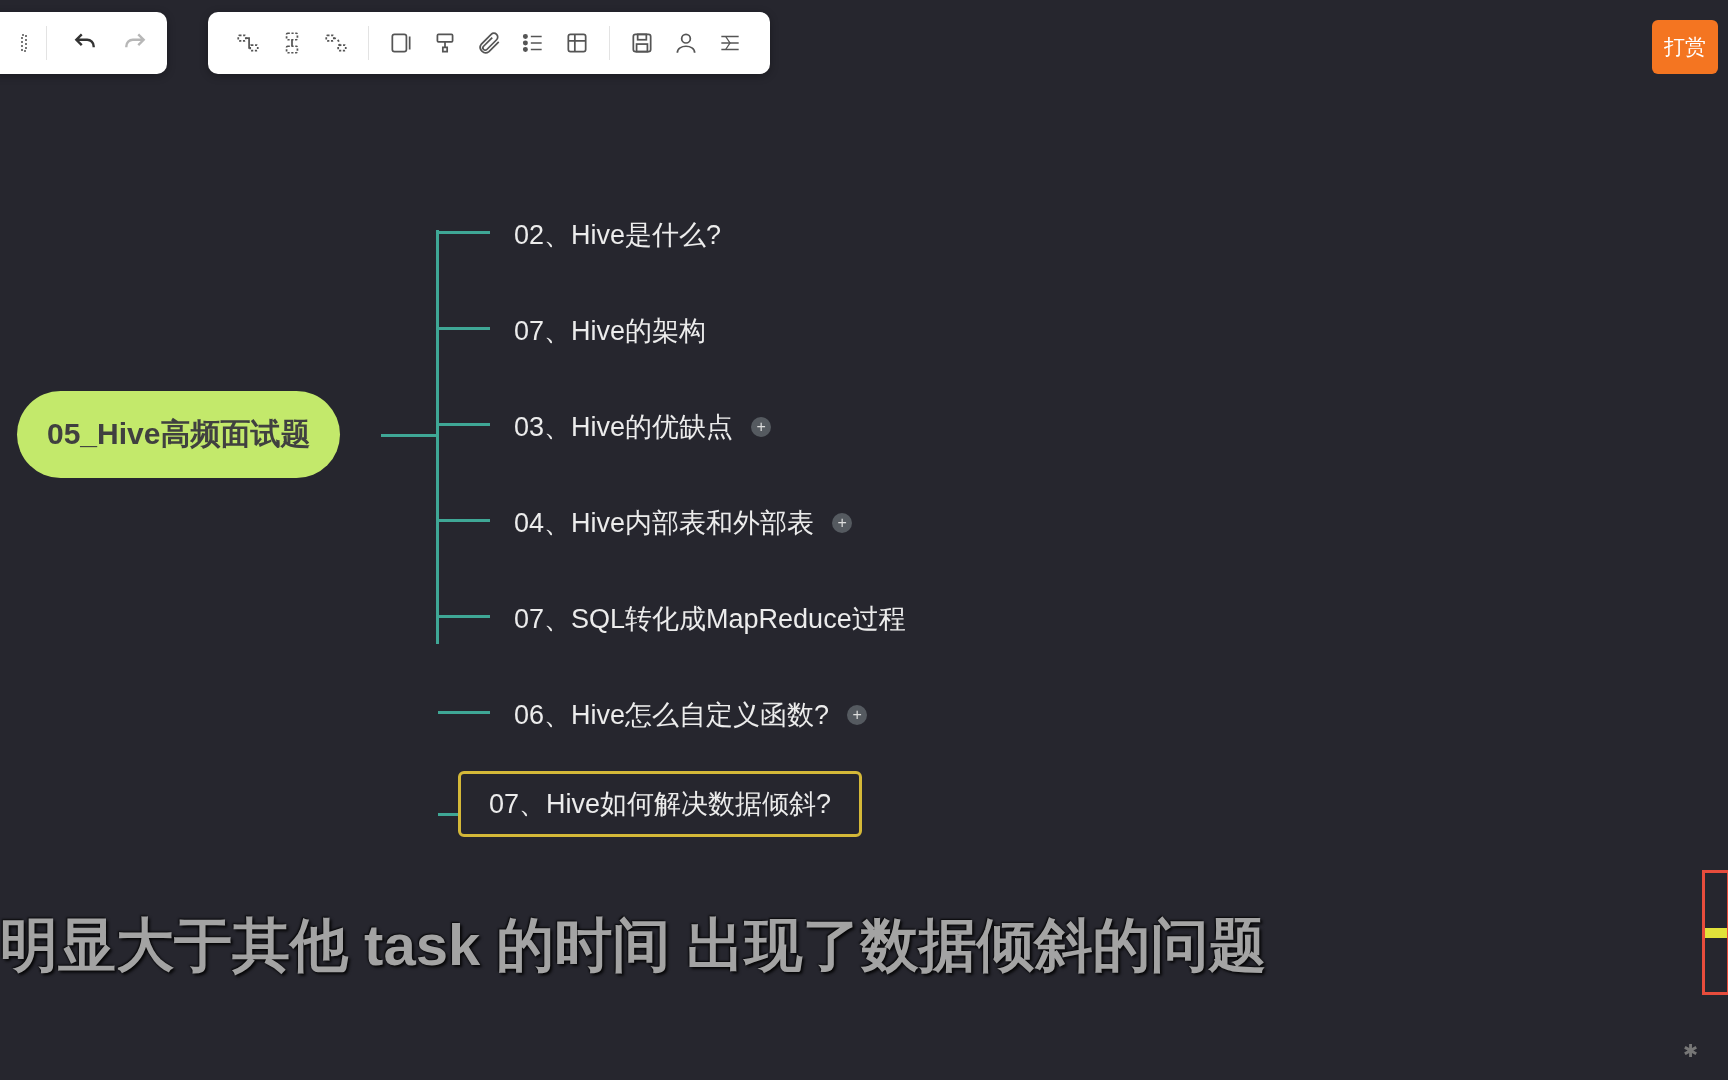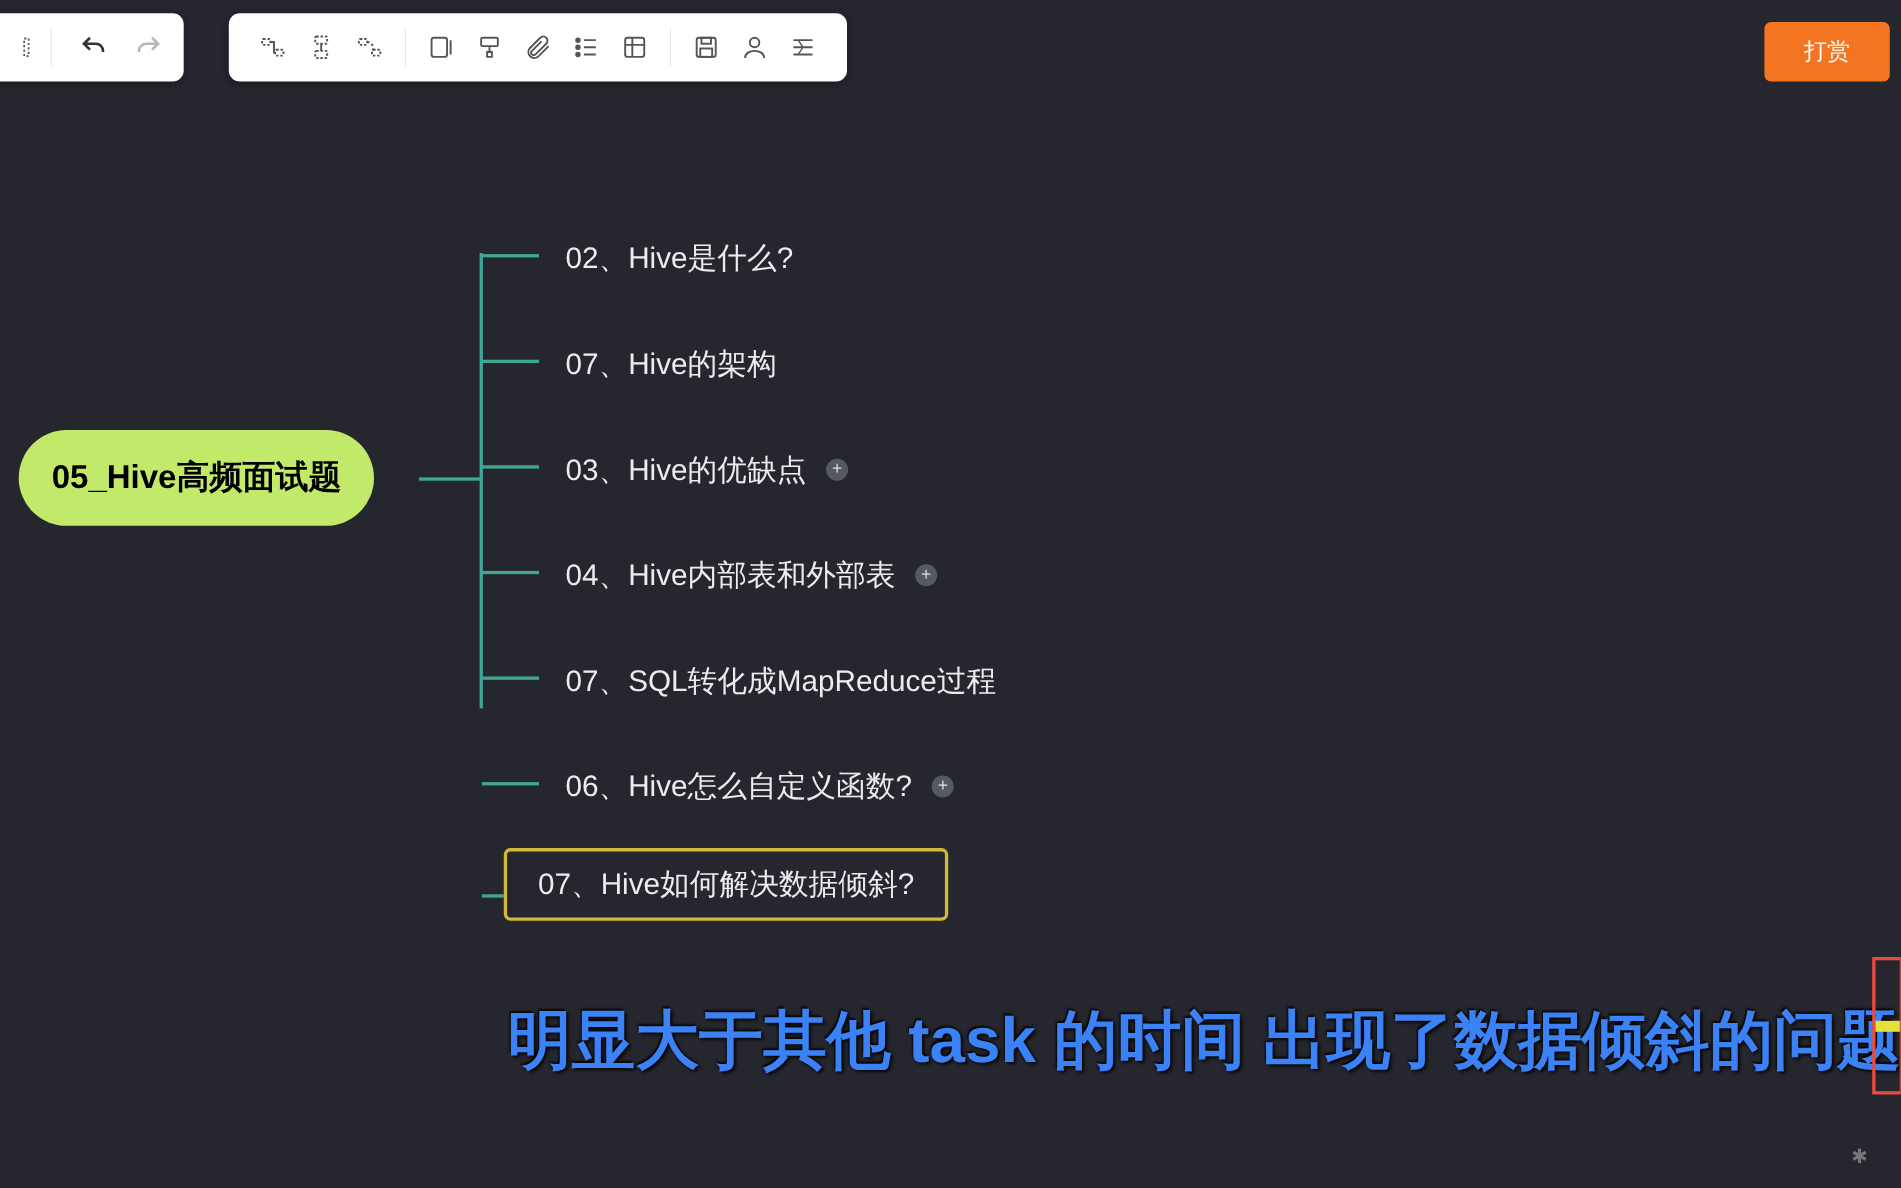--- a/index.html
+++ b/index.html
@@ -52,32 +52,32 @@
 
 
 .reward-btn {
   position: absolute;
   right: 10px;
   top: 20px;
   background: #f47521;
   color: #fff;
   font-size: 21px;
   font-weight: 500;
-  padding: 13px 36px;
+  padding: 13px 12px;
   border-radius: 6px;
   cursor: pointer;
 }
 
 
 .root-node {
   position: absolute;
   left: 17px;
   top: 391px;
   background: #c3e96b;
-  color: #000000;
+  color: #404040;
   font-size: 30px;
   font-weight: 700;
   padding: 23px 30px;
   border-radius: 44px;
 }
 
 
 .trunk {
   position: absolute;
   background: #3fa796;
@@ -144,22 +144,22 @@
   display: inline-block;
   cursor: pointer;
 }
 
 
 .subtitle {
   position: absolute;
   bottom: 95px;
   left: 0;
   right: 0;
-  text-align: right;
-  color: #3b82f6;
+  text-align: left;
+  color: #a3a3a3;
   font-size: 58px;
   font-weight: 700;
   text-shadow: 2px 2px 3px rgba(0,0,0,0.85), -1px -1px 2px rgba(0,0,0,0.85);
   margin-top: 44px;
 }
 
 
 .edge-box {
   position: absolute;
   right: -2px;

